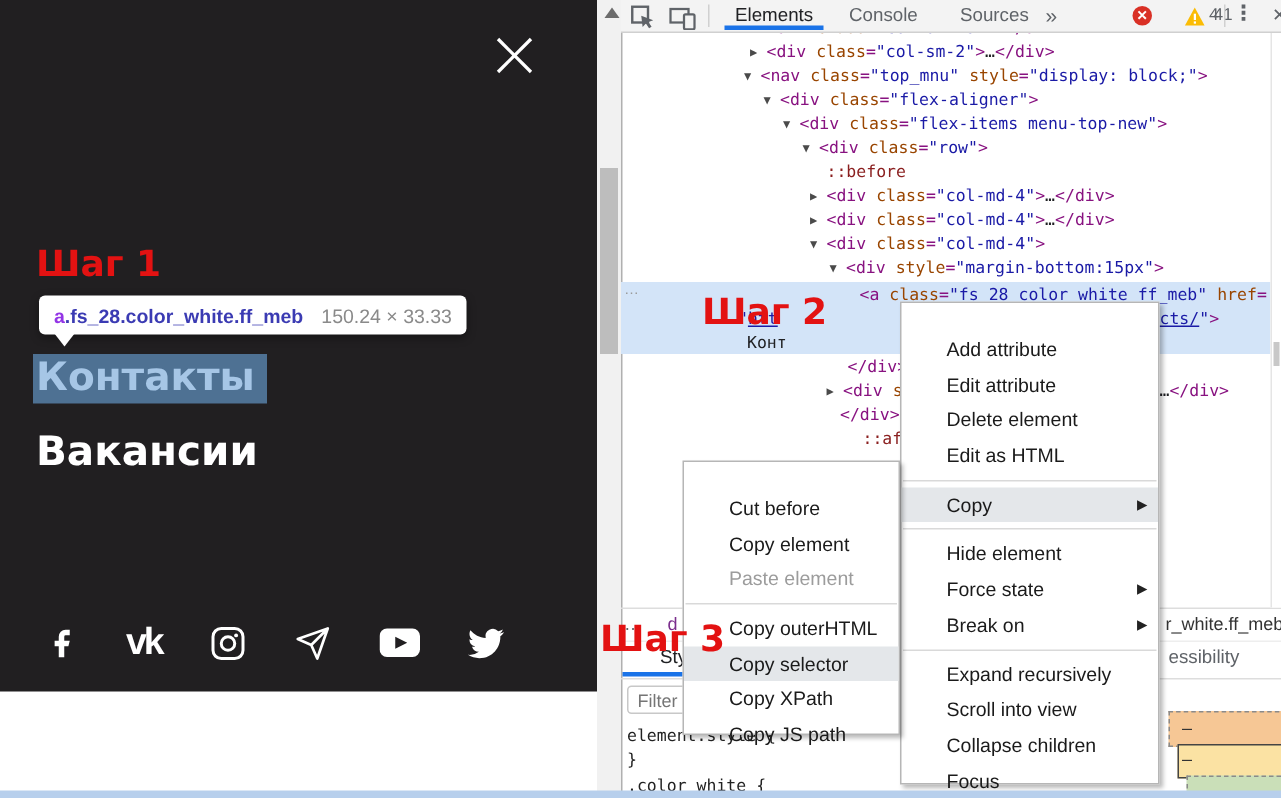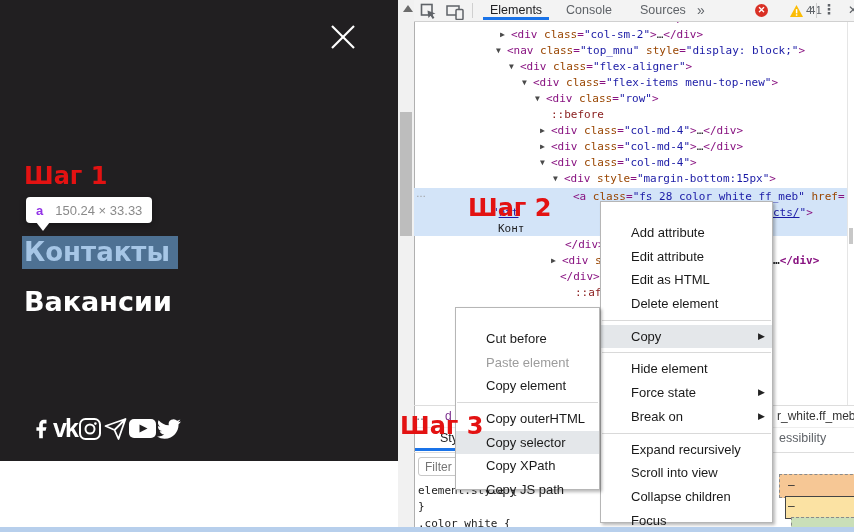--- a/index.html
+++ b/index.html
@@ -15,21 +15,21 @@
            box-shadow:0 2px 6px rgba(0,0,0,.35);display:flex;align-items:center;
            padding:0 10px;white-space:nowrap;z-index:6}
   #tooltip .sel-tag{color:#9334e6;font:bold 13px "Liberation Sans",sans-serif}
   #tooltip .sel-rest{color:#3b3bb3;font:bold 13px "Liberation Sans",sans-serif}
   #tooltip .dims{color:#8a8a8a;font:13px "Liberation Sans",sans-serif;margin-left:12px}
   #tooltip-pointer{left:36px;top:222px;width:0;height:0;border-left:7px solid transparent;
            border-right:7px solid transparent;border-top:9px solid #fff;z-index:6}
   #contact-highlight{left:22px;top:236px;width:154px;height:33px;background:#4e7193;
            color:#a6c6e6;font:bold 26px "DejaVu Sans",sans-serif;line-height:33px;padding-left:2px}
   #vacancies{left:24px;top:286px;color:#fff;font:bold 27px "DejaVu Sans",sans-serif}
-  #social{left:30px;top:414px;display:flex;align-items:center;gap:1px}
+  #social{left:30px;top:414px;display:flex;align-items:center;gap:32px}
   #social svg{display:block}
   .vk-text{color:#fff;font:800 25px "Liberation Sans",sans-serif;letter-spacing:-2px;transform:scaleY(.92)}
 
   
   #page-sb{left:398px;top:0;width:16px;height:532px;background:#f1f1f1}
   #page-sb-up{left:403px;top:5px;width:0;height:0;border-left:5px solid transparent;
       border-right:5px solid transparent;border-bottom:7px solid #6c6c6c}
   #page-sb-thumb{left:400px;top:112px;width:12px;height:124px;background:#bdbdbd}
 
   
@@ -100,20 +100,21 @@
   <div id="page" class="abs">
     <svg class="abs" style="left:330px;top:24px" width="26" height="26" viewBox="0 0 26 26">
       <line x1="2" y1="2" x2="24" y2="24" stroke="#fff" stroke-width="2.2"></line>
       <line x1="24" y1="2" x2="2" y2="24" stroke="#fff" stroke-width="2.2"></line>
     </svg>
 
     <div class="abs step-label" style="left:24px;top:162px">Шаг 1</div>
 
     <div id="tooltip" class="abs">
       <span class="sel-tag">a</span>
+        <span class="sel-rest">.fs_28.color_white.ff_meb</span>
       <span class="dims">150.24 × 33.33</span>
     </div>
     <div id="tooltip-pointer" class="abs"></div>
 
     <div id="contact-highlight" class="abs">
       <span>Контакты</span>
     </div>
 
     <div id="vacancies" class="abs">
       <span>Вакансии</span>
@@ -174,21 +175,21 @@
       <div class="trow" style="left: 540px; top: 124px;"><span class="ar">▶</span><span class="c-t">&lt;div</span><span class="c-a"> class</span><span class="c-t">=</span><span class="c-v">"col-md-4"</span><span class="c-t">&gt;</span><span class="c-e">…</span><span class="c-t">&lt;/div&gt;</span></div>
       <div class="trow" style="left: 540px; top: 140px;"><span class="ar">▶</span><span class="c-t">&lt;div</span><span class="c-a"> class</span><span class="c-t">=</span><span class="c-v">"col-md-4"</span><span class="c-t">&gt;</span><span class="c-e">…</span><span class="c-t">&lt;/div&gt;</span></div>
       <div class="trow" style="left: 540px; top: 156px;"><span class="ar">▼</span><span class="c-t">&lt;div</span><span class="c-a"> class</span><span class="c-t">=</span><span class="c-v">"col-md-4"</span><span class="c-t">&gt;</span></div>
       <div class="trow" style="left: 553px; top: 172px;"><span class="ar">▼</span><span class="c-t">&lt;div</span><span class="c-a"> style</span><span class="c-t">=</span><span class="c-v">"margin-bottom:15px"</span><span class="c-t">&gt;</span></div>
       <div class="trow" style="left: 573px; top: 190px;"><span class="c-t">&lt;a</span><span class="c-a"> class</span><span class="c-t">=</span><span class="c-v">"fs_28 color_white ff_meb"</span><span class="c-a"> href</span><span class="c-t">=</span></div>
       <div class="trow" style="left: 492px; top: 206px;"><span class="c-v">"</span><span class="c-lk">htt</span></div>
       <div class="trow" style="left: 773px; top: 206px;"><span class="c-lk">cts/</span><span class="c-v">"</span><span class="c-t">&gt;</span></div>
       <div class="trow" style="left: 498px; top: 222px;"><span class="c-e">Конт</span></div>
       <div class="trow" style="left: 565px; top: 238px;"><span class="c-t">&lt;/div&gt;</span></div>
       <div class="trow" style="left: 551px; top: 254px;"><span class="ar">▶</span><span class="c-t">&lt;div</span><span class="c-a"> s</span></div>
-      <div class="trow" style="left: 773px; top: 254px; font-weight: bold;"><span class="c-e">…</span><span class="c-t">&lt;/div&gt;</span></div>
+      <div class="trow" style="left: 773px; top: 254px;"><span class="c-e">…</span><span class="c-t">&lt;/div&gt;</span></div>
       <div class="trow" style="left: 560px; top: 270px;"><span class="c-t">&lt;/div&gt;</span></div>
       <div class="trow" style="left: 575px; top: 286px;"><span class="c-ps">::after</span></div>
     </div>
   <div id="tree-sb" class="abs"></div>
   <div id="tree-sb-thumb" class="abs"></div>
 
   <div id="dt-toolbar" class="abs"></div>
   <svg class="abs" style="left:420px;top:3px;z-index:6" width="17" height="17" viewBox="0 0 17 17">
     <rect x="1.5" y="1.5" width="10.5" height="10.5" fill="none" stroke="#5f6368" stroke-width="1.6"></rect>
     <path d="M7.5 7.5l8 3-3.2 1.1 2.1 3.2-1.7 1.1-2.1-3.2-2.2 2.3z" fill="#5f6368"></path>
@@ -231,38 +232,38 @@
 
   <div id="bm-margin" class="abs"></div>
   <div id="bm-border" class="abs"></div>
   <div id="bm-padding" class="abs"></div>
   <div class="bm-val abs" style="left:788px;top:478px">–</div>
   <div class="bm-val abs" style="left:788px;top:499px">–</div>
 
   <div id="context-menu" class="menu" style="left:600px;top:201px;width:173px;height:322px">
       <div class="mitem">Add attribute</div>
       <div class="mitem">Edit attribute</div>
+      <div class="mitem">Delete element</div>
       <div class="mitem">Edit as HTML</div>
-      <div class="mitem">Delete element</div>
       <div class="msep"></div>
       <div class="mitem hl">Copy<span class="marrow">▶</span></div>
       <div class="msep"></div>
       <div class="mitem">Hide element</div>
       <div class="mitem">Force state<span class="marrow">▶</span></div>
       <div class="mitem">Break on<span class="marrow">▶</span></div>
       <div class="msep"></div>
       <div class="mitem">Expand recursively</div>
       <div class="mitem">Scroll into view</div>
       <div class="mitem">Collapse children</div>
       <div class="mitem">Focus</div>
     </div>
   <div id="sub-menu" class="menu" style="left:455px;top:307px;width:145px;height:183px">
       <div class="mitem">Cut before</div>
+      <div class="mitem">Copy element</div>
       <div class="mitem dis">Paste element</div>
-      <div class="mitem">Copy element</div>
       <div class="msep"></div>
       <div class="mitem">Copy outerHTML</div>
       <div class="mitem hl">Copy selector</div>
       <div class="mitem">Copy XPath</div>
       <div class="mitem">Copy JS path</div>
     </div>
 
   <div class="abs step-label z20" style="left:468px;top:194px">Шаг 2</div>
   <div class="abs step-label z20" style="left:400px;top:412px">Шаг 3</div>
 

